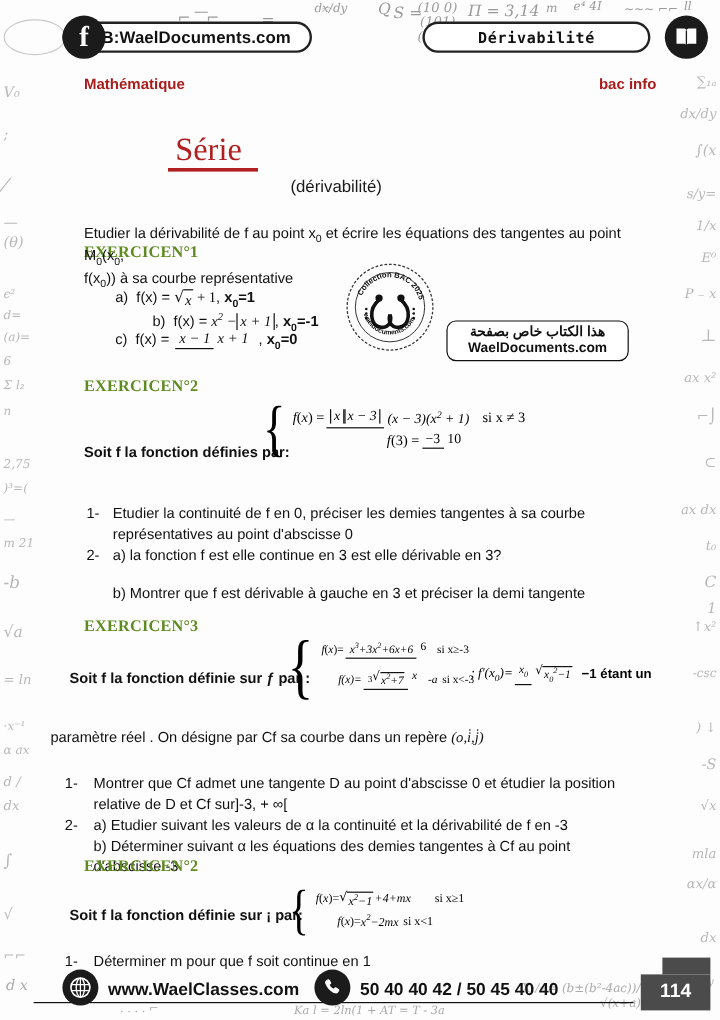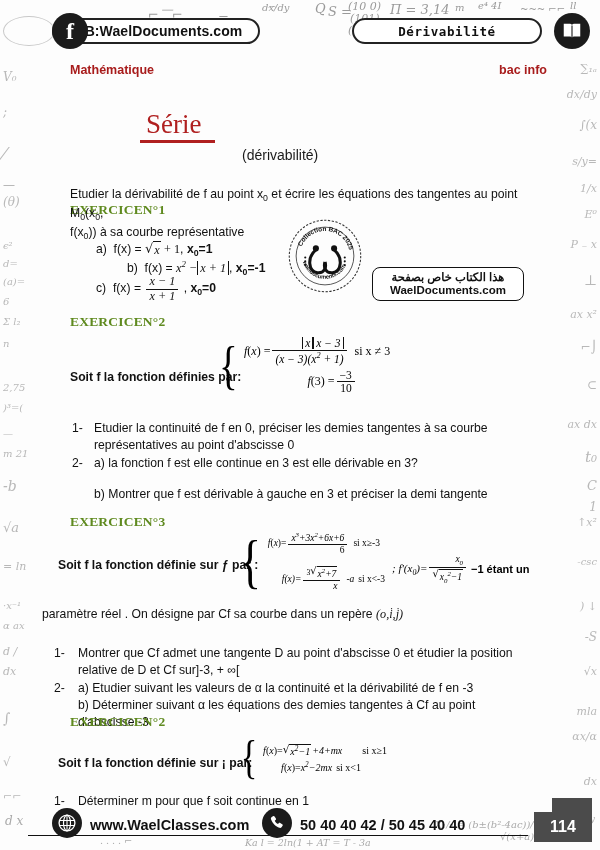--- a/index.html
+++ b/index.html
@@ -129,22 +129,22 @@
   .bold-lead { font-weight: bold; }
   sub { font-size: .72em; }
   sup { font-size: .72em; }
 
   
   .mi { font-family: "Liberation Serif", serif; font-style: italic; }
   .mr { font-family: "Liberation Serif", serif; font-style: normal; }
 
   
   .frac {
-    display: inline-flex; flex-direction: column;
-    vertical-align: middle; text-align: right;
+    display: inline-flex; flex-direction: row;
+    vertical-align: middle; text-align: left;
     font-family: "Liberation Serif", serif;
     line-height: 1.12; margin: 0 2px;
   }
   .frac .num { border-bottom: 1px solid #111; padding: 0 3px; }
   .frac .den { padding: 0 3px; }
 
   
   .rad { display: inline-flex; align-items: stretch; }
   .rad .sign { font-family: "DejaVu Sans", sans-serif; font-size: 1.05em; }
   .rad .arg {
@@ -275,21 +275,21 @@
   <div class="hw hw-right" style="top:118px; font-size:12px;">∫(x</div>
   <div class="hw hw-right" style="top:155px; font-size:11px;">s/y=</div>
   <div class="hw hw-right" style="top:182px; font-size:11px;">1/x</div>
   <div class="hw hw-right" style="top:208px; font-size:11px;">E⁰</div>
   <div class="hw hw-right" style="top:238px; font-size:11px;">P ₋ x</div>
   <div class="hw hw-right" style="top:272px; font-size:14px;">⊥</div>
   <div class="hw hw-right" style="top:308px; font-size:11px;">ax x²</div>
   <div class="hw hw-right" style="top:340px; font-size:12px;">⌐⌡</div>
   <div class="hw hw-right" style="top:378px; font-size:12px;">⊂</div>
   <div class="hw hw-right" style="top:418px; font-size:11px;">ax dx</div>
-  <div class="hw hw-right" style="top:448px; font-size:15px;">t₀</div>
+  <div class="hw hw-right" style="top:448px; font-size:11px;">t₀</div>
   <div class="hw hw-right" style="top:478px; font-size:13px;">C</div>
   <div class="hw hw-right" style="top:500px; font-size:12px;">1</div>
   <div class="hw hw-right" style="top:516px; font-size:11px;">↑x²</div>
   <div class="hw hw-right" style="top:556px; font-size:10px;">-csc</div>
   <div class="hw hw-right" style="top:600px; font-size:11px;">) ↓</div>
   <div class="hw hw-right" style="top:630px; font-size:12px;">-S</div>
   <div class="hw hw-right" style="top:665px; font-size:11px;">√x</div>
   <div class="hw hw-right" style="top:705px; font-size:11px;">mla</div>
   <div class="hw hw-right" style="top:730px; font-size:11px;">αx/α</div>
   <div class="hw hw-right" style="top:775px; font-size:11px;">dx</div>

